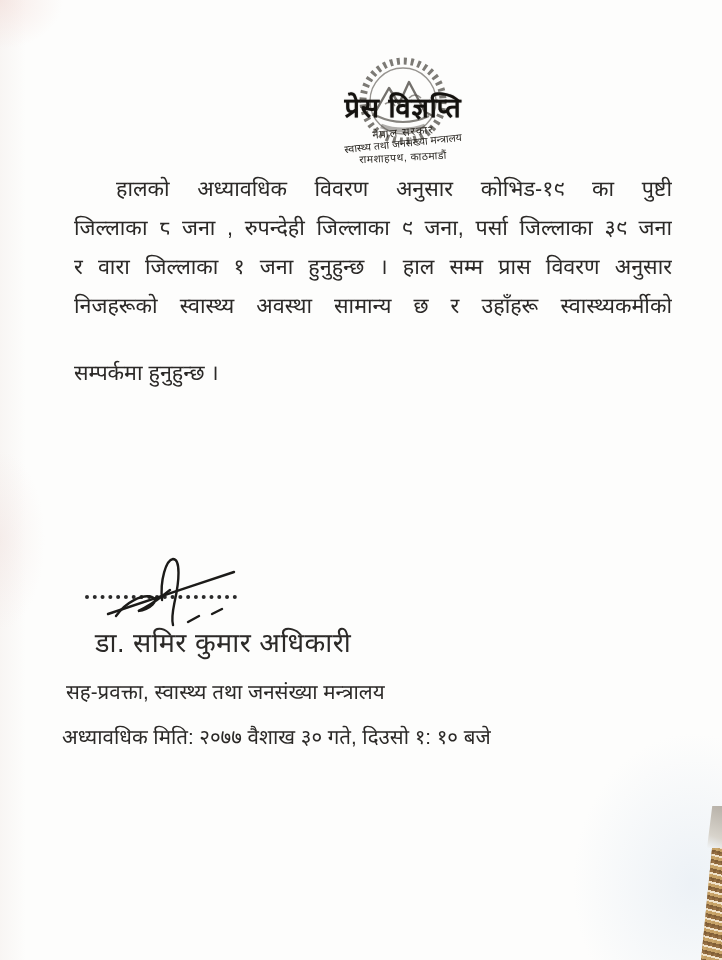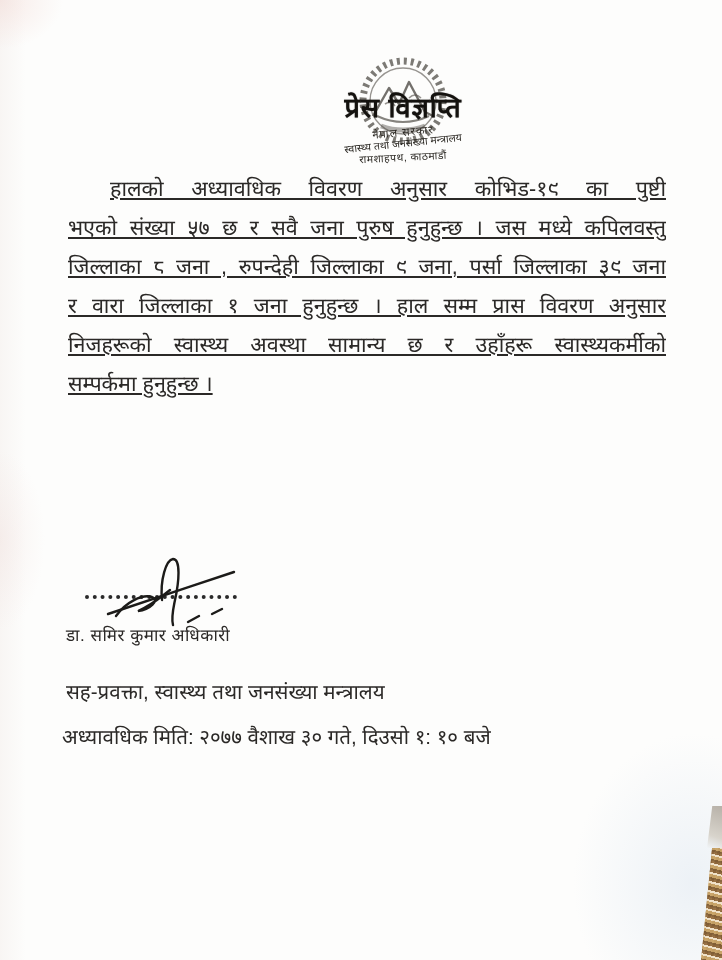--- a/index.html
+++ b/index.html
@@ -27,29 +27,29 @@
     text-align:center;font-size:27px;font-weight:bold;color:#14120f;
     letter-spacing:1px;white-space:nowrap;
     text-shadow:0 0 1px rgba(20,18,15,.55);
   }
   .org{position:absolute;width:220px;left:-25px;text-align:center;color:#2a2722;white-space:nowrap;}
   .org1{top:72px;font-size:11px;transform:rotate(-5deg);letter-spacing:1px;}
   .org2{top:84px;font-size:10.5px;transform:rotate(-6deg);}
   .org3{top:98px;font-size:10.5px;transform:rotate(-3deg);letter-spacing:.5px;}
 
   
-  .bodytext{position:absolute;left:68px;top:170px;width:598px;font-size:21.5px;line-height:39px;color:#2b2927;text-decoration:underline;}
+  .bodytext{position:absolute;left:74px;top:170px;width:598px;font-size:21.5px;line-height:39px;color:#2b2927;}
   .line{text-align:justify;text-align-last:justify;height:39px;overflow:hidden;}
   .line.indent{text-indent:42px;}
-  .line.last{text-align:right;text-align-last:left;}
+  .line.last{text-align:right;text-align-last:left;margin-top:28px;}
 
   
   .dots{position:absolute;left:85px;top:577px;width:152px;height:18px;border-bottom:4px dotted #2a2a2a;}
   .scribble{position:absolute;left:100px;top:550px;}
-  .sig-name{position:absolute;left:66px;top:623px;font-size:17px;color:#2b2927;letter-spacing:.5px;}
+  .sig-name{position:absolute;left:95px;top:623px;font-size:27px;color:#2b2927;letter-spacing:.5px;}
   .sig-title{position:absolute;left:66px;top:677px;font-size:20.5px;color:#2b2927;}
   .sig-date{position:absolute;left:62px;top:722px;font-size:20.5px;color:#2b2927;text-align:right;}
 
   
   .corner-shadow{
     position:absolute;right:0;bottom:112px;width:15px;height:42px;
     background:linear-gradient(200deg,#b7b1a8,#d8d4cc 70%,rgba(216,212,204,0));
     clip-path:polygon(35% 0,100% 0,100% 100%,0 100%);
   }
   .corner-tex{
@@ -78,21 +78,20 @@
       </g>
     </svg>
     <div class="stamp">प्रेस विज्ञप्ति</div>
     <div class="org org1">नेपाल सरकार</div>
     <div class="org org2">स्वास्थ्य तथा जनसंख्या मन्त्रालय</div>
     <div class="org org3">रामशाहपथ, काठमाडौं</div>
   </div>
 
   <div class="bodytext">
     <div class="line indent">हालको अध्यावधिक विवरण अनुसार कोभिड-१९ का पुष्टी</div>
-    <div class="line">भएको संख्या ५७ छ र सवै जना पुरुष हुनुहुन्छ । जस मध्ये कपिलवस्तु</div>
     <div class="line">जिल्लाका ८ जना , रुपन्देही जिल्लाका ९ जना, पर्सा जिल्लाका ३९ जना</div>
     <div class="line">र वारा जिल्लाका १ जना  हुनुहुन्छ । हाल सम्म प्रास विवरण अनुसार</div>
     <div class="line">निजहरूको स्वास्थ्य अवस्था सामान्य छ र उहाँहरू स्वास्थ्यकर्मीको</div>
     <div class="line last">सम्पर्कमा हुनुहुन्छ ।</div>
   </div>
 
   <div class="dots"></div>
   <svg class="scribble" width="160" height="82" viewBox="0 0 160 82">
     <g fill="none" stroke="#1c1b19" stroke-width="2.4" stroke-linecap="round">
       <path d="M8 64 C 44 52, 92 36, 134 22"></path>

